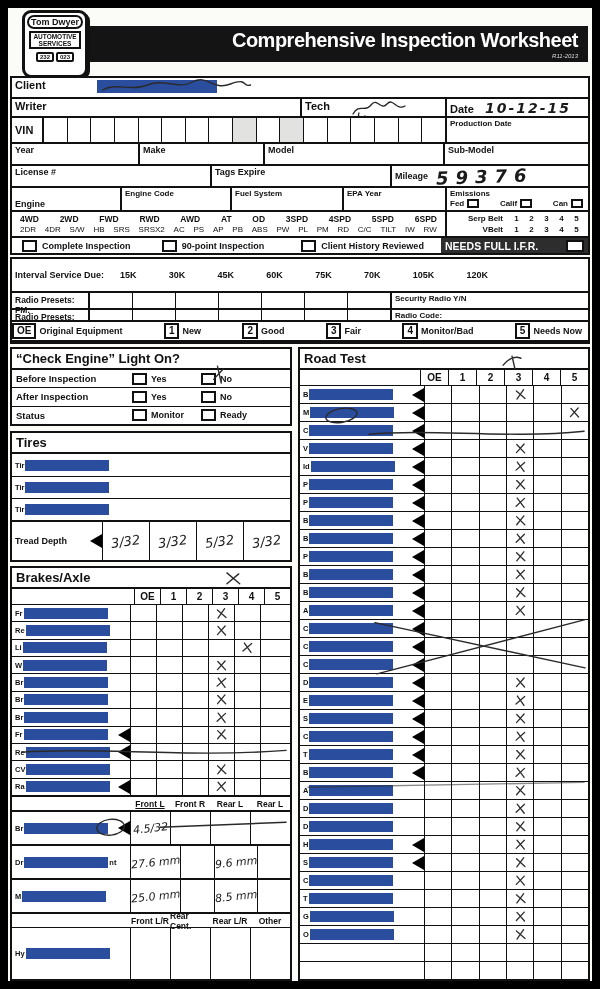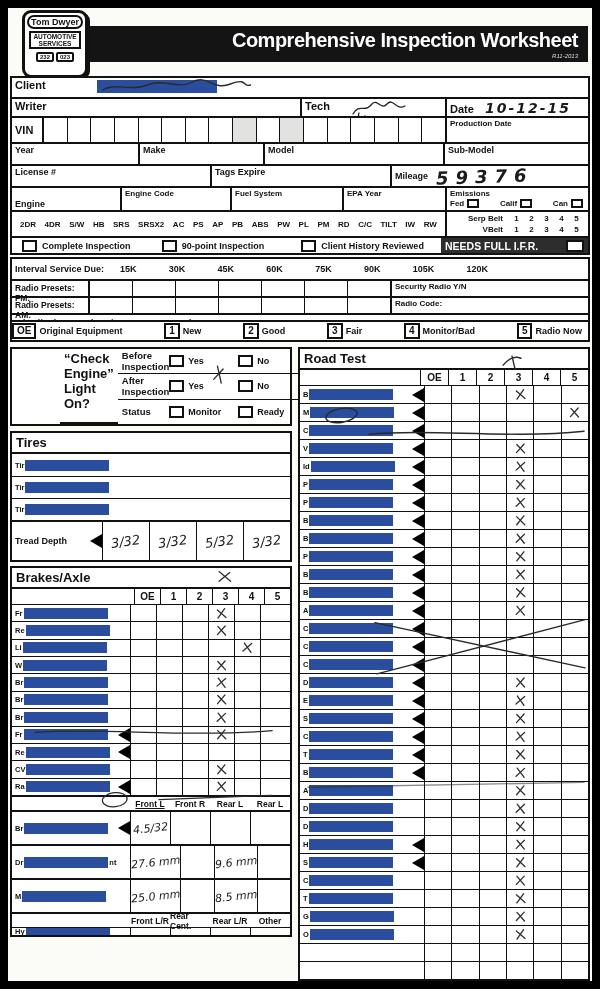--- a/index.html
+++ b/index.html
@@ -148,21 +148,34 @@
               </span>
               <span style="display: flex; align-items: center; gap: 3px;">
                 <span>Can</span>
                 <span class="cbx small"></span>
               </span>
             </div>
       </div>
     </div>
     <div class="trow" style="height:26px;">
       <div style="width:433px;display:flex;flex-direction:column;justify-content:space-evenly;padding:0 8px;">
-        <div style="display:flex;justify-content:space-between;font-size:8px;font-weight:700;">
+        <div style="display:flex;justify-content:space-between;font-size:8.5px;font-weight:700;">
+              <span>4WD</span>
+              <span>2WD</span>
+              <span>FWD</span>
+              <span>RWD</span>
+              <span>AWD</span>
+              <span>AT</span>
+              <span>OD</span>
+              <span>3SPD</span>
+              <span>4SPD</span>
+              <span>5SPD</span>
+              <span>6SPD</span>
+            </div>
+        <div style="display:flex;justify-content:space-between;font-size:8px;font-weight:400;">
               <span>2DR</span>
               <span>4DR</span>
               <span>S/W</span>
               <span>HB</span>
               <span>SRS</span>
               <span>SRSX2</span>
               <span>AC</span>
               <span>PS</span>
               <span>AP</span>
               <span>PB</span>
@@ -211,29 +224,29 @@
       <span class="cbx"></span>
       <span style="font-size:9px;font-weight:700;">Client History Reviewed</span>
     </div>
     <div style="width:147px;background:#2d2d2d;color:#fff;display:flex;align-items:center;padding:0 4px;">
       <span style="flex:1;font-size:10.5px;font-weight:800;">NEEDS FULL I.F.R.</span>
       <span class="cbx" style="width:18px;"></span>
     </div>
   </div>
 
   <div class="tbl" style="left:2px;top:249px;width:580px;">
-    <div class="trow" style="height:20px;align-items:center;">
+    <div class="trow" style="height:32px;align-items:center;">
       <div style="width:108px;font-size:9px;font-weight:700;padding-left:3px;">Interval Service Due:</div>
       <div style="flex:1;display:flex;justify-content:space-between;padding-right:100px;font-size:9px;font-weight:700;">
             <span>15K</span>
             <span>30K</span>
             <span>45K</span>
             <span>60K</span>
             <span>75K</span>
-            <span>90K</span>
+            <span>70K</span>
             <span>105K</span>
             <span>120K</span>
           </div>
     </div>
     <div class="trow" style="height:17px;">
       <div style="width:76px;font-size:8.5px;font-weight:700;padding:2px 0 0 3px;">Radio Presets:  FM:</div>
       <div style="width:302px;display:flex;border-left:2px solid #111;">
             <div style="flex: 1 1 0%; border-left: none;"></div>
             <div style="flex: 1 1 0%; border-left: 1.5px solid rgb(17, 17, 17);"></div>
             <div style="flex: 1 1 0%; border-left: 1.5px solid rgb(17, 17, 17);"></div>
@@ -280,26 +293,26 @@
           <span style="display: flex; align-items: center; gap: 3px;">
             <span style="border: 2px solid rgb(17, 17, 17); font-size: 10px; font-weight: 800; padding: 0px 3px; line-height: 12px;">3</span>
             <span style="font-size: 9px; font-weight: 700;">Fair</span>
           </span>
           <span style="display: flex; align-items: center; gap: 3px;">
             <span style="border: 2px solid rgb(17, 17, 17); font-size: 10px; font-weight: 800; padding: 0px 3px; line-height: 12px;">4</span>
             <span style="font-size: 9px; font-weight: 700;">Monitor/Bad</span>
           </span>
           <span style="display: flex; align-items: center; gap: 3px;">
             <span style="border: 2px solid rgb(17, 17, 17); font-size: 10px; font-weight: 800; padding: 0px 3px; line-height: 12px;">5</span>
-            <span style="font-size: 9px; font-weight: 700;">Radio Now</span>
+            <span style="font-size: 9px; font-weight: 700;">Needs Now</span>
           </span>
         </div>
   </div>
 
-  <div class="tbl" style="left:2px;top:339px;width:282px;height:79px;display:flex;flex-direction:row;padding-left:48px;">
+  <div class="tbl" style="left:2px;top:339px;width:282px;height:79px;display:flex;flex-direction:column;">
     <div class="secttitle">“Check Engine” Light On?</div>
     <div style="flex:1;display:flex;flex-direction:column;position:relative;">
           <div class="grow" style="align-items: center;">
             <span style="font-size: 9.5px; font-weight: 700; padding-left: 4px;">Before Inspection</span>
             <span style="margin-left: auto; display: flex; gap: 16px; padding-right: 36px;">
               <span style="display: flex; align-items: center; gap: 4px;">
                 <span class="cbx"></span>
                 <span style="font-size: 9px; font-weight: 700; width: 34px;">Yes</span>
               </span>
               <span style="display: flex; align-items: center; gap: 4px;">
@@ -371,21 +384,21 @@
             <div class="gcell" style="flex: 1 1 0%;">
               <span class="hand" style="font-size: 13px; transform: rotate(-8deg);">5/32</span>
             </div>
             <div class="gcell" style="flex: 1 1 0%;">
               <span class="hand" style="font-size: 13px; transform: rotate(-8deg);">3/32</span>
             </div>
           </div>
     </div>
   </div>
 
-  <div class="tbl" style="left:2px;top:558px;width:282px;height:371px;display:flex;flex-direction:column;">
+  <div class="tbl" style="left:2px;top:558px;width:282px;height:415px;display:flex;flex-direction:column;">
     <div class="secttitle">Brakes/Axle</div>
     <div style="display:flex;height:16px;border-bottom:1.5px solid #111;">
           <div style="flex: 1 1 0%;"></div>
           <div class="ghead" style="width: 26px;">OE</div>
           <div class="ghead" style="width: 26px;">1</div>
           <div class="ghead" style="width: 26px;">2</div>
           <div class="ghead" style="width: 26px;">3</div>
           <div class="ghead" style="width: 26px;">4</div>
           <div class="ghead" style="width: 26px;">5</div>
         </div>

